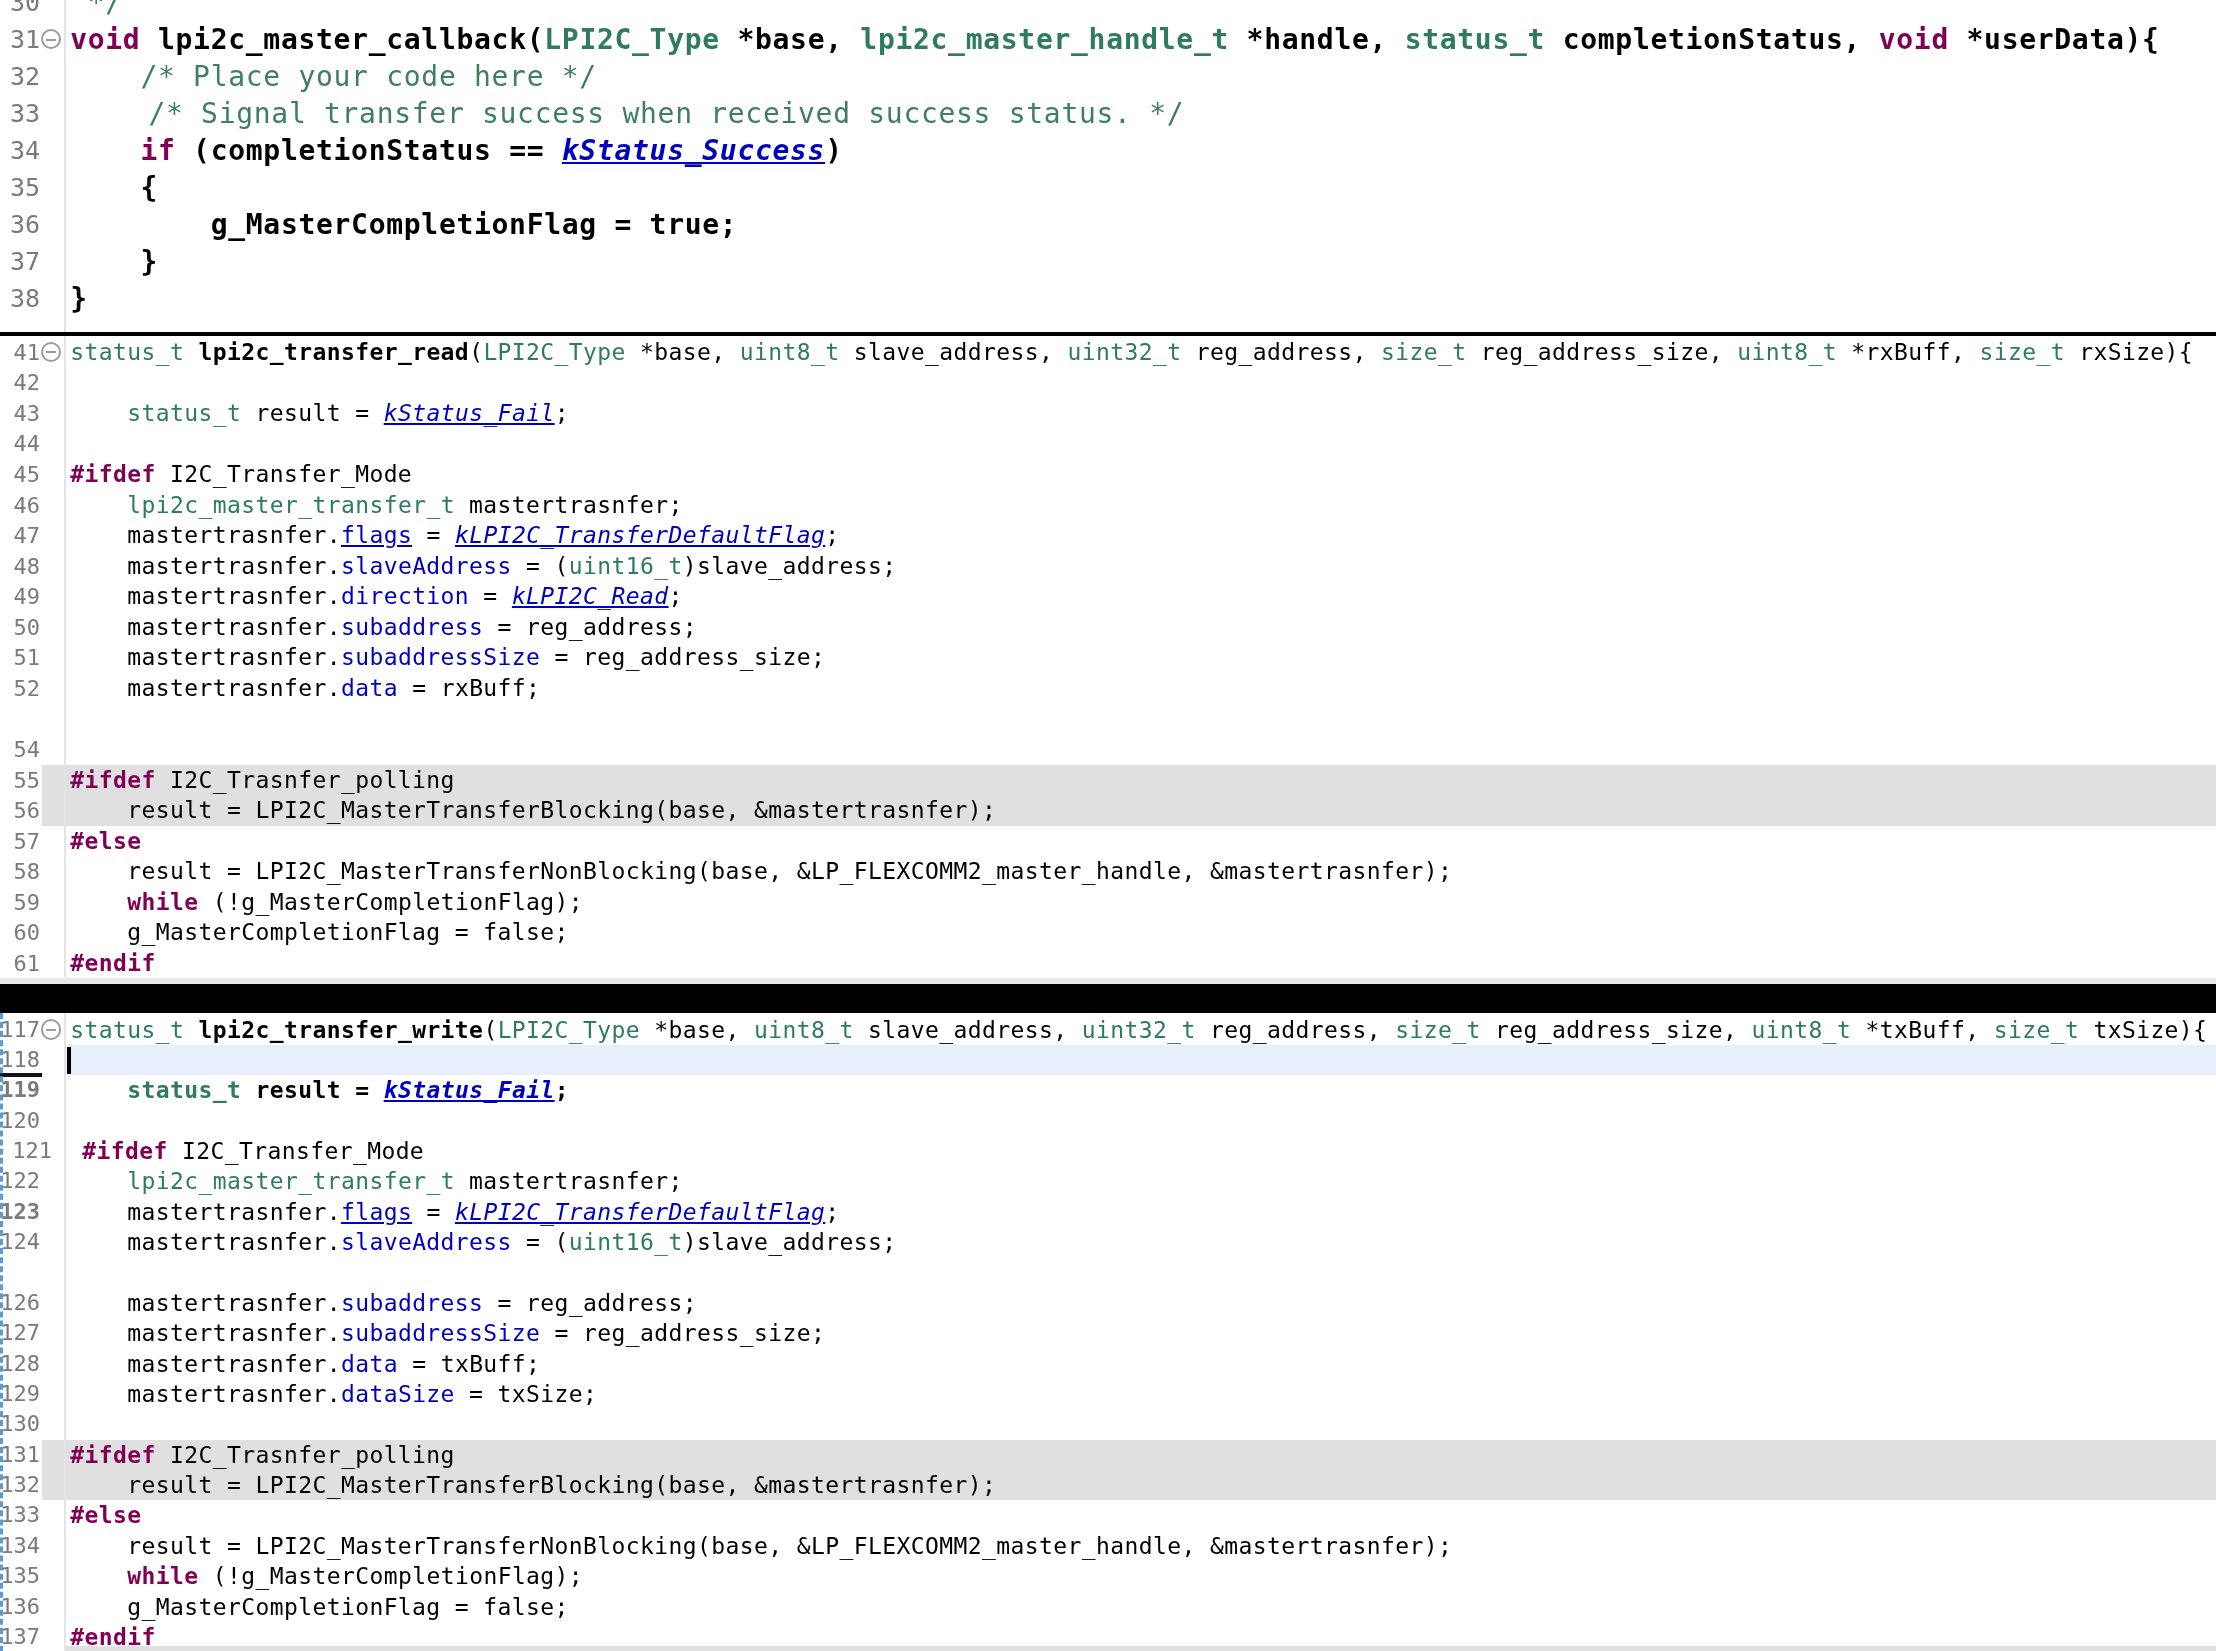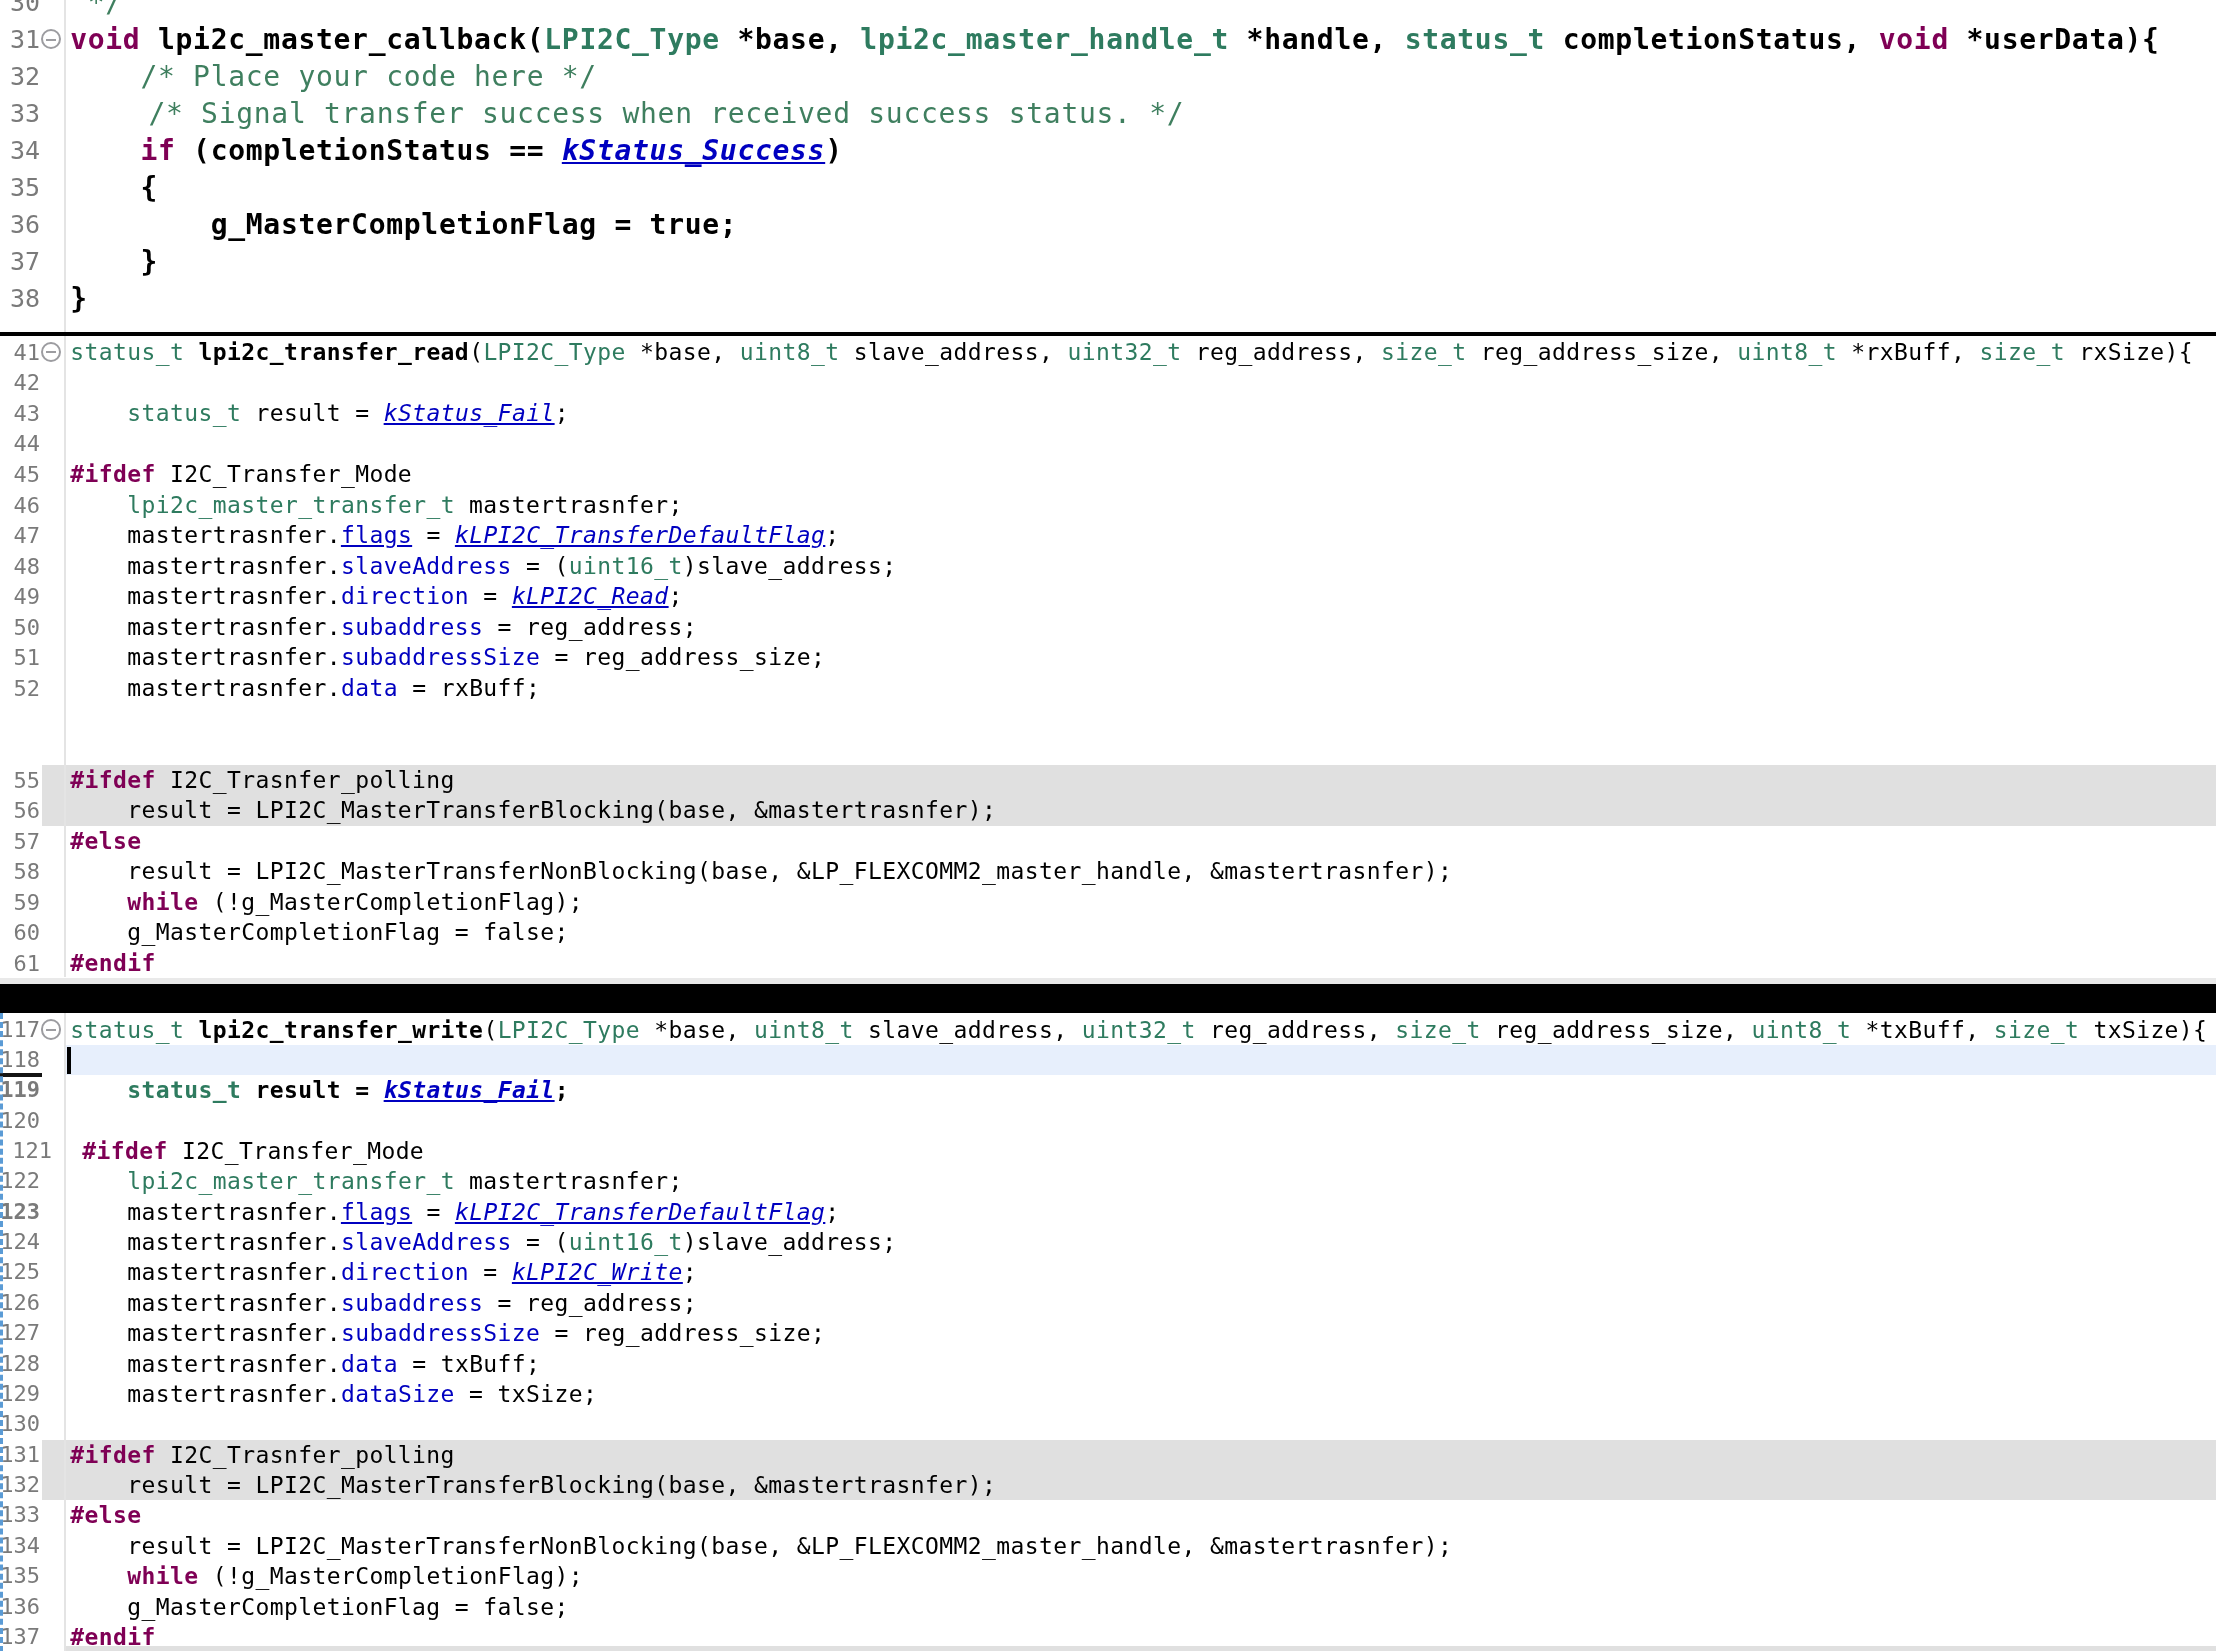--- a/index.html
+++ b/index.html
@@ -77,20 +77,21 @@
       <div class="row" style="top: 62px; height: 31px; line-height: 31px;"><span class="lnum" style="line-height: 31px;">43</span><span class="code" style="line-height: 31px;"><span class="tok-pl">    </span><span class="tok-ty">status_t</span><span class="tok-pl"> result = </span><span class="tok-en">kStatus_Fail</span><span class="tok-pl">;</span></span></div>
       <div class="row" style="top: 92px; height: 31px; line-height: 31px;"><span class="lnum" style="line-height: 31px;">44</span><span class="code" style="line-height: 31px;"></span></div>
       <div class="row" style="top: 123px; height: 31px; line-height: 31px;"><span class="lnum" style="line-height: 31px;">45</span><span class="code" style="line-height: 31px;"><span class="tok-kw">#ifdef</span><span class="tok-pl"> I2C_Transfer_Mode</span></span></div>
       <div class="row" style="top: 154px; height: 31px; line-height: 31px;"><span class="lnum" style="line-height: 31px;">46</span><span class="code" style="line-height: 31px;"><span class="tok-pl">    </span><span class="tok-ty">lpi2c_master_transfer_t</span><span class="tok-pl"> mastertrasnfer;</span></span></div>
       <div class="row" style="top: 184px; height: 31px; line-height: 31px;"><span class="lnum" style="line-height: 31px;">47</span><span class="code" style="line-height: 31px;"><span class="tok-pl">    mastertrasnfer.</span><span class="tok-fdu">flags</span><span class="tok-pl"> = </span><span class="tok-en">kLPI2C_TransferDefaultFlag</span><span class="tok-pl">;</span></span></div>
       <div class="row" style="top: 215px; height: 31px; line-height: 31px;"><span class="lnum" style="line-height: 31px;">48</span><span class="code" style="line-height: 31px;"><span class="tok-pl">    mastertrasnfer.</span><span class="tok-fd">slaveAddress</span><span class="tok-pl"> = (</span><span class="tok-ty">uint16_t</span><span class="tok-pl">)slave_address;</span></span></div>
       <div class="row" style="top: 245px; height: 31px; line-height: 31px;"><span class="lnum" style="line-height: 31px;">49</span><span class="code" style="line-height: 31px;"><span class="tok-pl">    mastertrasnfer.</span><span class="tok-fd">direction</span><span class="tok-pl"> = </span><span class="tok-en">kLPI2C_Read</span><span class="tok-pl">;</span></span></div>
       <div class="row" style="top: 276px; height: 31px; line-height: 31px;"><span class="lnum" style="line-height: 31px;">50</span><span class="code" style="line-height: 31px;"><span class="tok-pl">    mastertrasnfer.</span><span class="tok-fd">subaddress</span><span class="tok-pl"> = reg_address;</span></span></div>
       <div class="row" style="top: 306px; height: 31px; line-height: 31px;"><span class="lnum" style="line-height: 31px;">51</span><span class="code" style="line-height: 31px;"><span class="tok-pl">    mastertrasnfer.</span><span class="tok-fd">subaddressSize</span><span class="tok-pl"> = reg_address_size;</span></span></div>
       <div class="row" style="top: 337px; height: 31px; line-height: 31px;"><span class="lnum" style="line-height: 31px;">52</span><span class="code" style="line-height: 31px;"><span class="tok-pl">    mastertrasnfer.</span><span class="tok-fd">data</span><span class="tok-pl"> = rxBuff;</span></span></div>
+      <div class="row" style="top: 398px; height: 31px; line-height: 31px;"><span class="lnum" style="line-height: 31px;">54</span><span class="code" style="line-height: 31px;"></span></div>
       <div class="row inactive" style="top: 429px; height: 31px; line-height: 31px;"><span class="lnum" style="line-height: 31px;">55</span><span class="code" style="line-height: 31px;"><span class="tok-kw">#ifdef</span><span class="tok-pl"> I2C_Trasnfer_polling</span></span></div>
       <div class="row inactive" style="top: 459px; height: 31px; line-height: 31px;"><span class="lnum" style="line-height: 31px;">56</span><span class="code" style="line-height: 31px;"><span class="tok-pl">    result = LPI2C_MasterTransferBlocking(base, &amp;mastertrasnfer);</span></span></div>
       <div class="row" style="top: 490px; height: 31px; line-height: 31px;"><span class="lnum" style="line-height: 31px;">57</span><span class="code" style="line-height: 31px;"><span class="tok-kw">#else</span></span></div>
       <div class="row" style="top: 520px; height: 31px; line-height: 31px; padding-left: 9px;"><span class="lnum" style="line-height: 31px;">58</span><span class="code" style="line-height: 31px;"><span class="tok-pl">    result = LPI2C_MasterTransferNonBlocking(base, &amp;LP_FLEXCOMM2_master_handle, &amp;mastertrasnfer);</span></span></div>
       <div class="row" style="top: 551px; height: 31px; line-height: 31px;"><span class="lnum" style="line-height: 31px;">59</span><span class="code" style="line-height: 31px;"><span class="tok-pl">    </span><span class="tok-kw">while</span><span class="tok-pl"> (!g_MasterCompletionFlag);</span></span></div>
       <div class="row" style="top: 581px; height: 31px; line-height: 31px;"><span class="lnum" style="line-height: 31px;">60</span><span class="code" style="line-height: 31px;"><span class="tok-pl">    g_MasterCompletionFlag = false;</span></span></div>
       <div class="row" style="top: 612px; height: 31px; line-height: 31px;"><span class="lnum" style="line-height: 31px;">61</span><span class="code" style="line-height: 31px;"><span class="tok-kw">#endif</span></span></div>
     </div>
   <div class="gutter-line"></div>
 </div>
@@ -101,21 +102,20 @@
 <div class="pane pane-small" style="top: 1013px; height: 639px;">
   <div class="rows">
       <div class="row" style="top: 1.5px; height: 30px; line-height: 30px;"><span class="lnum" style="line-height: 30px;">117</span><span class="fold" style="top: 4.8px;"></span><span class="code" style="line-height: 30px;"><span class="tok-ty">status_t</span><span class="tok-pl"> </span><span class="tok-fn">lpi2c_transfer_write</span><span class="tok-pl">(</span><span class="tok-ty">LPI2C_Type</span><span class="tok-pl"> *base, </span><span class="tok-ty">uint8_t</span><span class="tok-pl"> slave_address, </span><span class="tok-ty">uint32_t</span><span class="tok-pl"> reg_address, </span><span class="tok-ty">size_t</span><span class="tok-pl"> reg_address_size, </span><span class="tok-ty">uint8_t</span><span class="tok-pl"> *txBuff, </span><span class="tok-ty">size_t</span><span class="tok-pl"> txSize){</span></span></div>
       <div class="row current" style="top: 32px; height: 30px; line-height: 30px;"><span class="lnum" style="line-height: 30px;">118</span><span class="code" style="line-height: 30px;"></span><span class="caret"></span><span class="num-marker"></span></div>
       <div class="row" style="top: 62px; height: 30px; line-height: 30px; font-weight: bold;"><span class="lnum" style="line-height: 30px;">119</span><span class="code" style="line-height: 30px;"><span class="tok-pl">    </span><span class="tok-ty">status_t</span><span class="tok-pl"> result = </span><span class="tok-en">kStatus_Fail</span><span class="tok-pl">;</span></span></div>
       <div class="row" style="top: 93px; height: 30px; line-height: 30px;"><span class="lnum" style="line-height: 30px;">120</span><span class="code" style="line-height: 30px;"></span></div>
       <div class="row" style="top: 123px; height: 30px; line-height: 30px; margin-left: 12px;"><span class="lnum" style="line-height: 30px;">121</span><span class="code" style="line-height: 30px;"><span class="tok-kw">#ifdef</span><span class="tok-pl"> I2C_Transfer_Mode</span></span></div>
       <div class="row" style="top: 153px; height: 30px; line-height: 30px;"><span class="lnum" style="line-height: 30px;">122</span><span class="code" style="line-height: 30px;"><span class="tok-pl">    </span><span class="tok-ty">lpi2c_master_transfer_t</span><span class="tok-pl"> mastertrasnfer;</span></span></div>
       <div class="row" style="top: 184px; height: 30px; line-height: 30px;"><span class="lnum" style="line-height: 30px; font-weight: bold;">123</span><span class="code" style="line-height: 30px;"><span class="tok-pl">    mastertrasnfer.</span><span class="tok-fdu">flags</span><span class="tok-pl"> = </span><span class="tok-en">kLPI2C_TransferDefaultFlag</span><span class="tok-pl">;</span></span></div>
       <div class="row" style="top: 214px; height: 30px; line-height: 30px; padding-left: 39px;"><span class="lnum" style="line-height: 30px;">124</span><span class="code" style="line-height: 30px;"><span class="tok-pl">    mastertrasnfer.</span><span class="tok-fd">slaveAddress</span><span class="tok-pl"> = (</span><span class="tok-ty">uint16_t</span><span class="tok-pl">)slave_address;</span></span></div>
-      <div class="row" style="top: 244px; height: 30px; line-height: 30px;"><span class="lnum" style="line-height: 30px;">125</span><span class="code" style="line-height: 30px;"><span class="tok-pl">    mastertrasnfer.</span><span class="tok-fd">direction</span><span class="tok-pl"> = </span><span class="tok-en">kLPI2C_Write</span><span class="tok-pl">;</span></span></div>
       <div class="row" style="top: 275px; height: 30px; line-height: 30px;"><span class="lnum" style="line-height: 30px;">126</span><span class="code" style="line-height: 30px;"><span class="tok-pl">    mastertrasnfer.</span><span class="tok-fd">subaddress</span><span class="tok-pl"> = reg_address;</span></span></div>
       <div class="row" style="top: 305px; height: 30px; line-height: 30px;"><span class="lnum" style="line-height: 30px;">127</span><span class="code" style="line-height: 30px;"><span class="tok-pl">    mastertrasnfer.</span><span class="tok-fd">subaddressSize</span><span class="tok-pl"> = reg_address_size;</span></span></div>
       <div class="row" style="top: 336px; height: 30px; line-height: 30px;"><span class="lnum" style="line-height: 30px;">128</span><span class="code" style="line-height: 30px;"><span class="tok-pl">    mastertrasnfer.</span><span class="tok-fd">data</span><span class="tok-pl"> = txBuff;</span></span></div>
       <div class="row" style="top: 366px; height: 30px; line-height: 30px;"><span class="lnum" style="line-height: 30px;">129</span><span class="code" style="line-height: 30px;"><span class="tok-pl">    mastertrasnfer.</span><span class="tok-fd">dataSize</span><span class="tok-pl"> = txSize;</span></span></div>
       <div class="row" style="top: 396px; height: 30px; line-height: 30px;"><span class="lnum" style="line-height: 30px;">130</span><span class="code" style="line-height: 30px;"></span></div>
       <div class="row inactive" style="top: 427px; height: 30px; line-height: 30px;"><span class="lnum" style="line-height: 30px;">131</span><span class="code" style="line-height: 30px;"><span class="tok-kw">#ifdef</span><span class="tok-pl"> I2C_Trasnfer_polling</span></span></div>
       <div class="row inactive" style="top: 457px; height: 30px; line-height: 30px;"><span class="lnum" style="line-height: 30px;">132</span><span class="code" style="line-height: 30px;"><span class="tok-pl">    result = LPI2C_MasterTransferBlocking(base, &amp;mastertrasnfer);</span></span></div>
       <div class="row" style="top: 487px; height: 30px; line-height: 30px;"><span class="lnum" style="line-height: 30px;">133</span><span class="code" style="line-height: 30px;"><span class="tok-kw">#else</span></span></div>
       <div class="row" style="top: 518px; height: 30px; line-height: 30px;"><span class="lnum" style="line-height: 30px;">134</span><span class="code" style="line-height: 30px;"><span class="tok-pl">    result = LPI2C_MasterTransferNonBlocking(base, &amp;LP_FLEXCOMM2_master_handle, &amp;mastertrasnfer);</span></span></div>
       <div class="row" style="top: 548px; height: 30px; line-height: 30px;"><span class="lnum" style="line-height: 30px;">135</span><span class="code" style="line-height: 30px;"><span class="tok-pl">    </span><span class="tok-kw">while</span><span class="tok-pl"> (!g_MasterCompletionFlag);</span></span></div>

